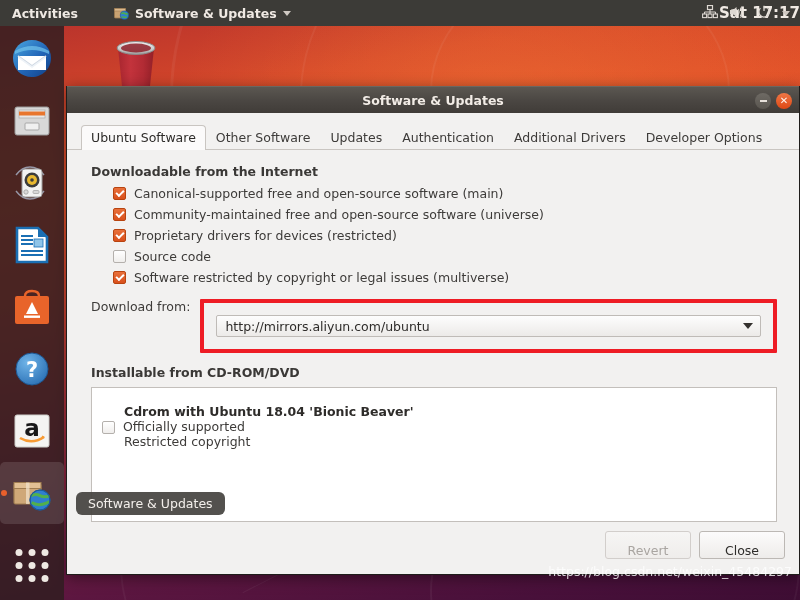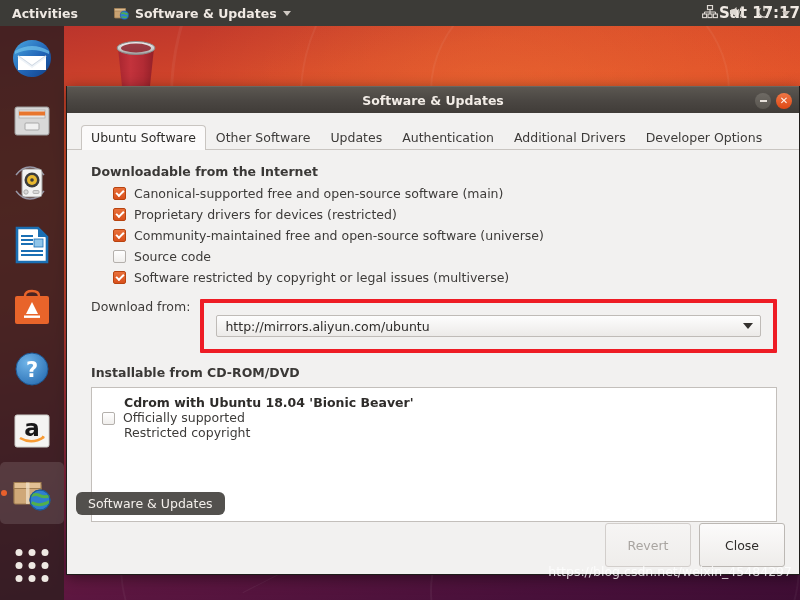--- a/index.html
+++ b/index.html
@@ -194,42 +194,42 @@
   .combo .arrow {
     width: 0; height: 0;
     border-left: 5px solid transparent; border-right: 5px solid transparent;
     border-top: 6px solid #34312e;
   }
 
   .listbox {
     flex: 1; background: #ffffff;
     border: 1px solid #c3bfbb;
     margin-bottom: 0;
-    padding: 7px 10px;
+    padding: 16px 10px;
     font-size: 12.5px; color: #3d3b39;
     position: relative;
     min-height: 96px;
   }
   .cdrom-title { font-weight: bold; color: #2e2c2a; margin-left: 22px; }
   .cdrom-row { display: flex; align-items: flex-start; gap: 8px; }
   .cdrom-row .cb { margin-top: 2px; }
   .cdrom-sub2 { margin-left: 22px; }
 
   #winfooter {
     height: 52px; flex: 0 0 52px;
     background: #f2f1f0;
     display: flex; align-items: center; justify-content: flex-end;
     gap: 8px; padding: 0 14px 6px 14px;
   }
   .btn {
-    min-width: 86px; height: 44px;
+    min-width: 86px; height: 28px;
     border: 1px solid #bcb8b4; border-radius: 3px;
     background: linear-gradient(to bottom,#fcfbfb,#eeecea);
     font-size: 12.5px; color: #2e2c2a;
-    display: flex; align-items: center; justify-content: center;
+    display: flex; align-items: flex-end; justify-content: center;
   }
   .btn.disabled { color: #a9a5a1; background: linear-gradient(to bottom,#f6f5f4,#efedeb); border-color: #d2cecb; }
 
   
   #tooltip {
     position: absolute; left: 76px; top: 492px;
     background: rgba(70,68,65,0.93); color: #f3efeb;
     font-size: 12.5px;
     padding: 4px 12px; border-radius: 6px;
     z-index: 60;
@@ -490,25 +490,25 @@
     <div id="tabcontent">
 
       <div class="section-title">Downloadable from the Internet</div>
 
       <div class="check-row">
         <span class="cb checked"></span>
         <span>Canonical-supported free and open-source software (main)</span>
       </div>
       <div class="check-row">
         <span class="cb checked"></span>
-        <span>Proprietary drivers for devices (restricted)</span>
+        <span>Community-maintained free and open-source software (universe)</span>
       </div>
       <div class="check-row">
         <span class="cb checked"></span>
-        <span>Community-maintained free and open-source software (universe)</span>
+        <span>Proprietary drivers for devices (restricted)</span>
       </div>
       <div class="check-row">
         <span class="cb"></span>
         <span>Source code</span>
       </div>
       <div class="check-row">
         <span class="cb checked"></span>
         <span>Software restricted by copyright or legal issues (multiverse)</span>
       </div>
 

